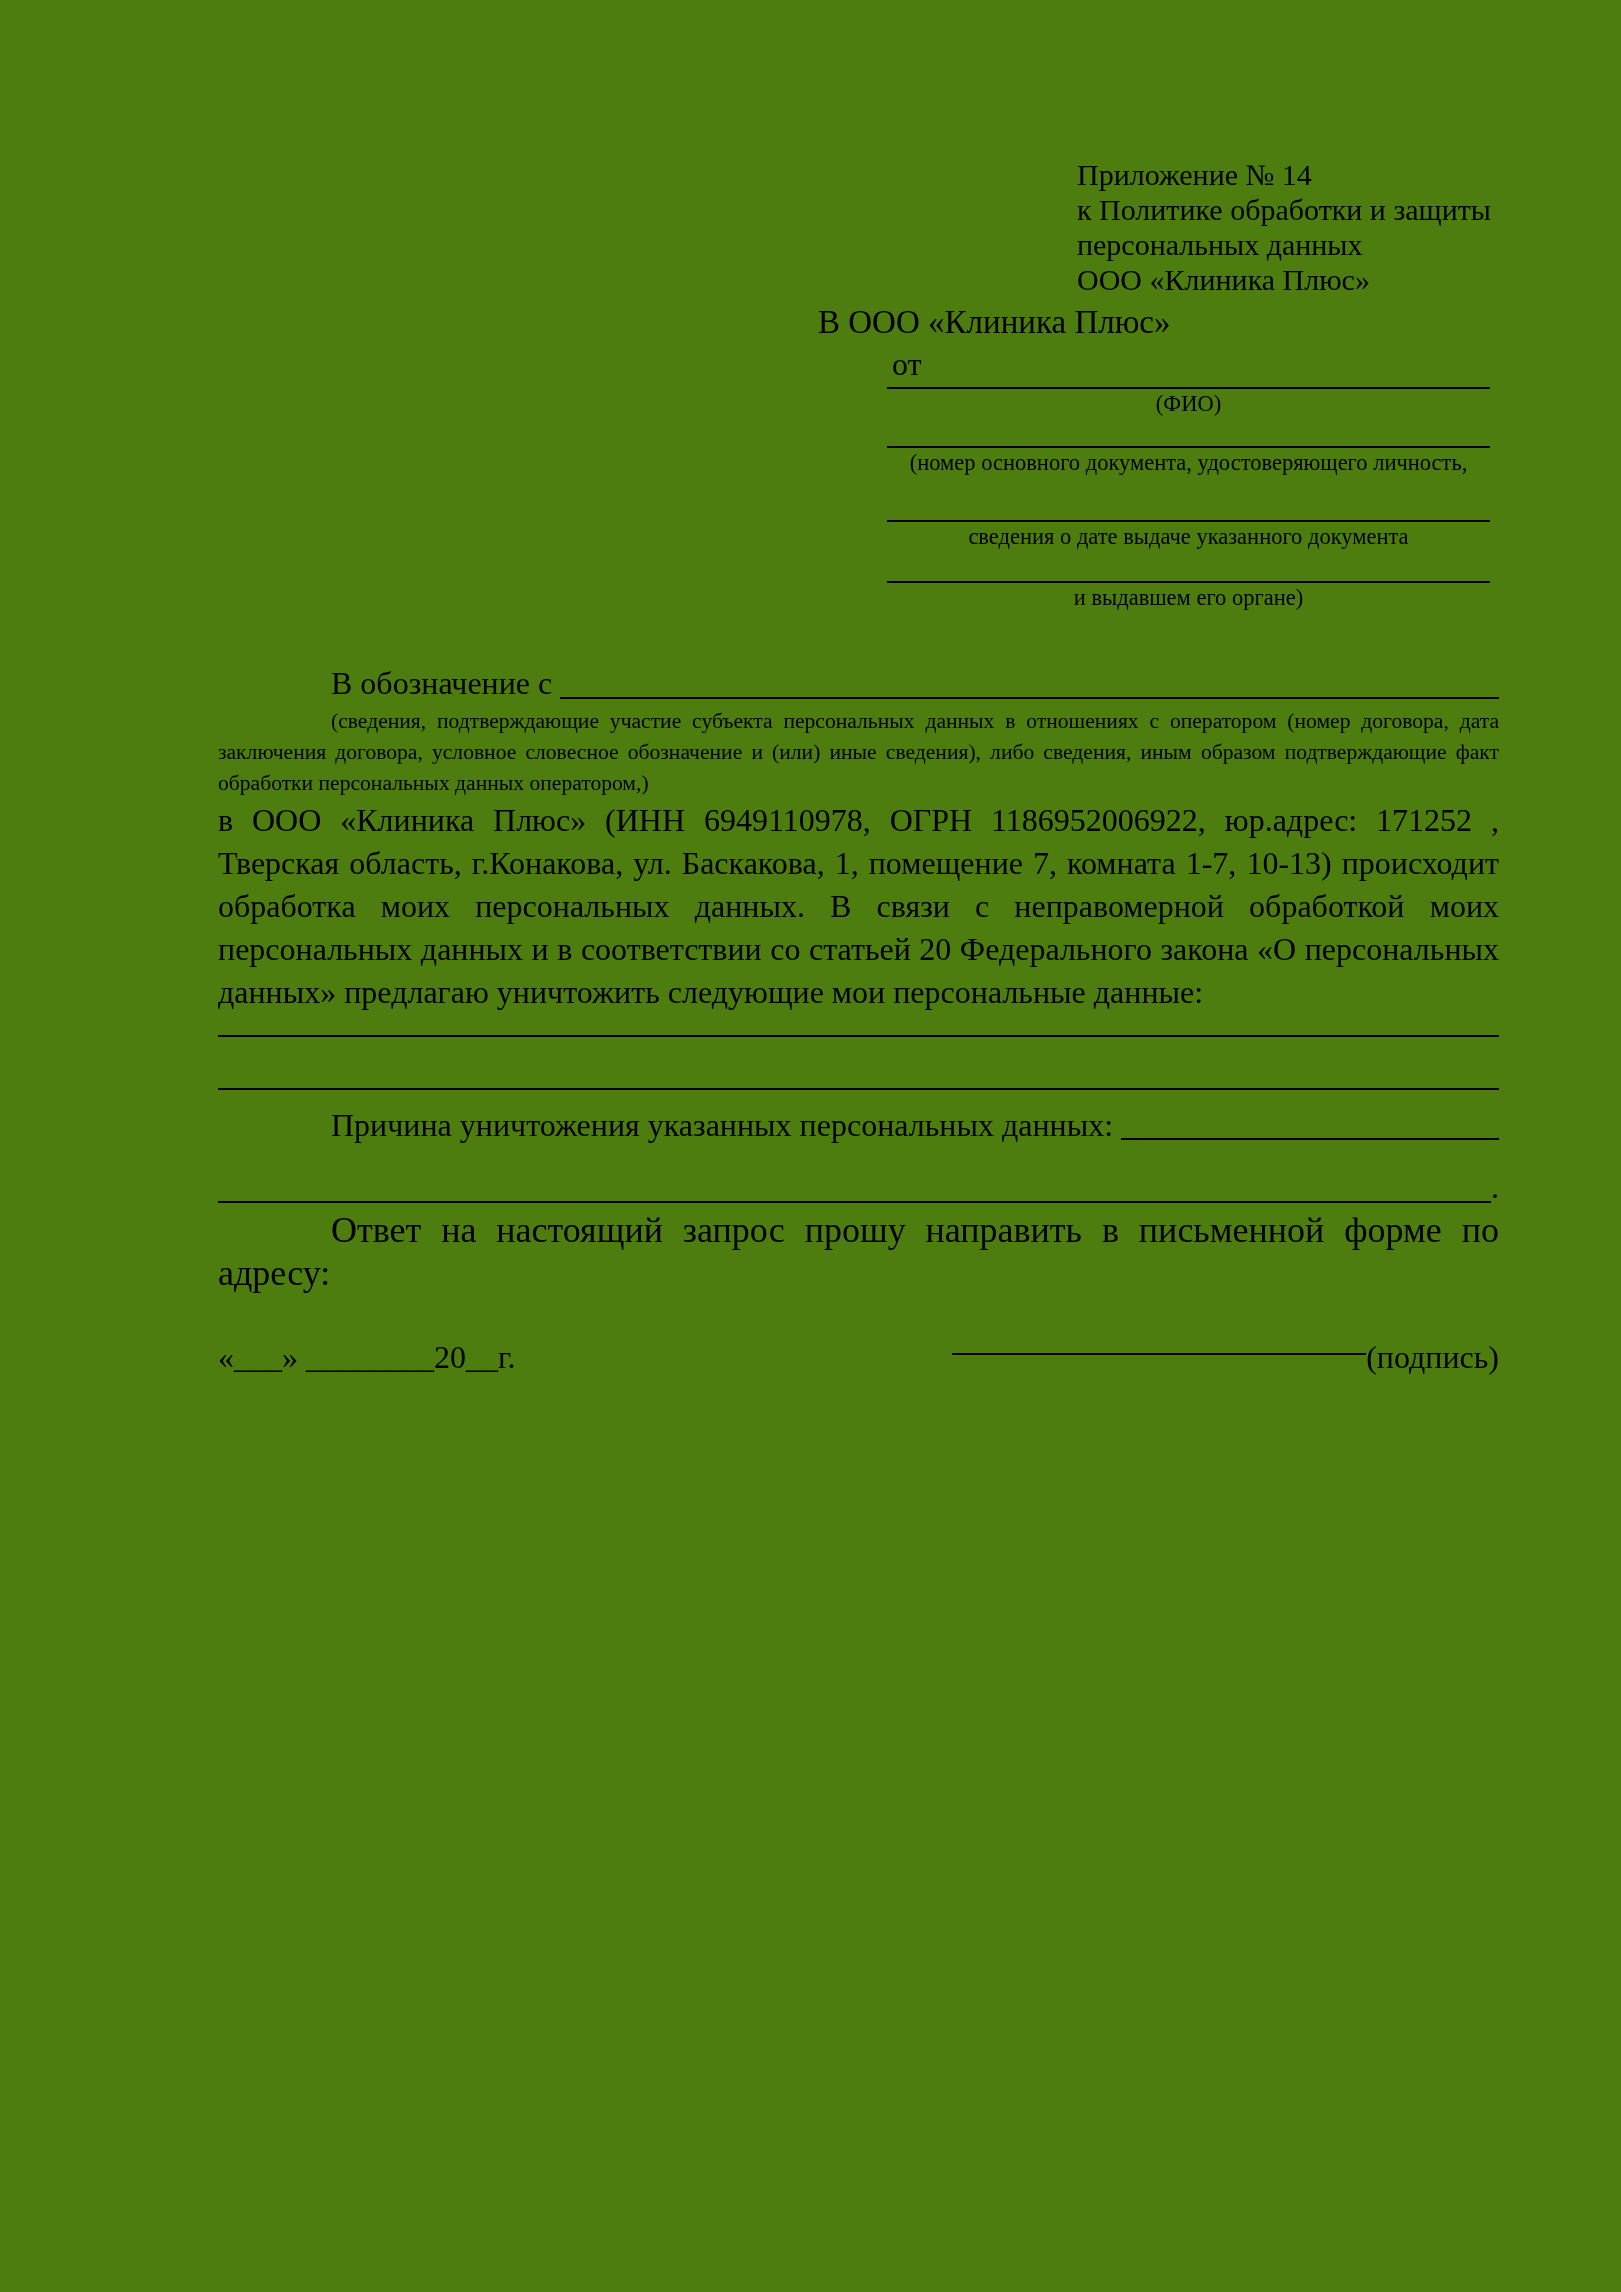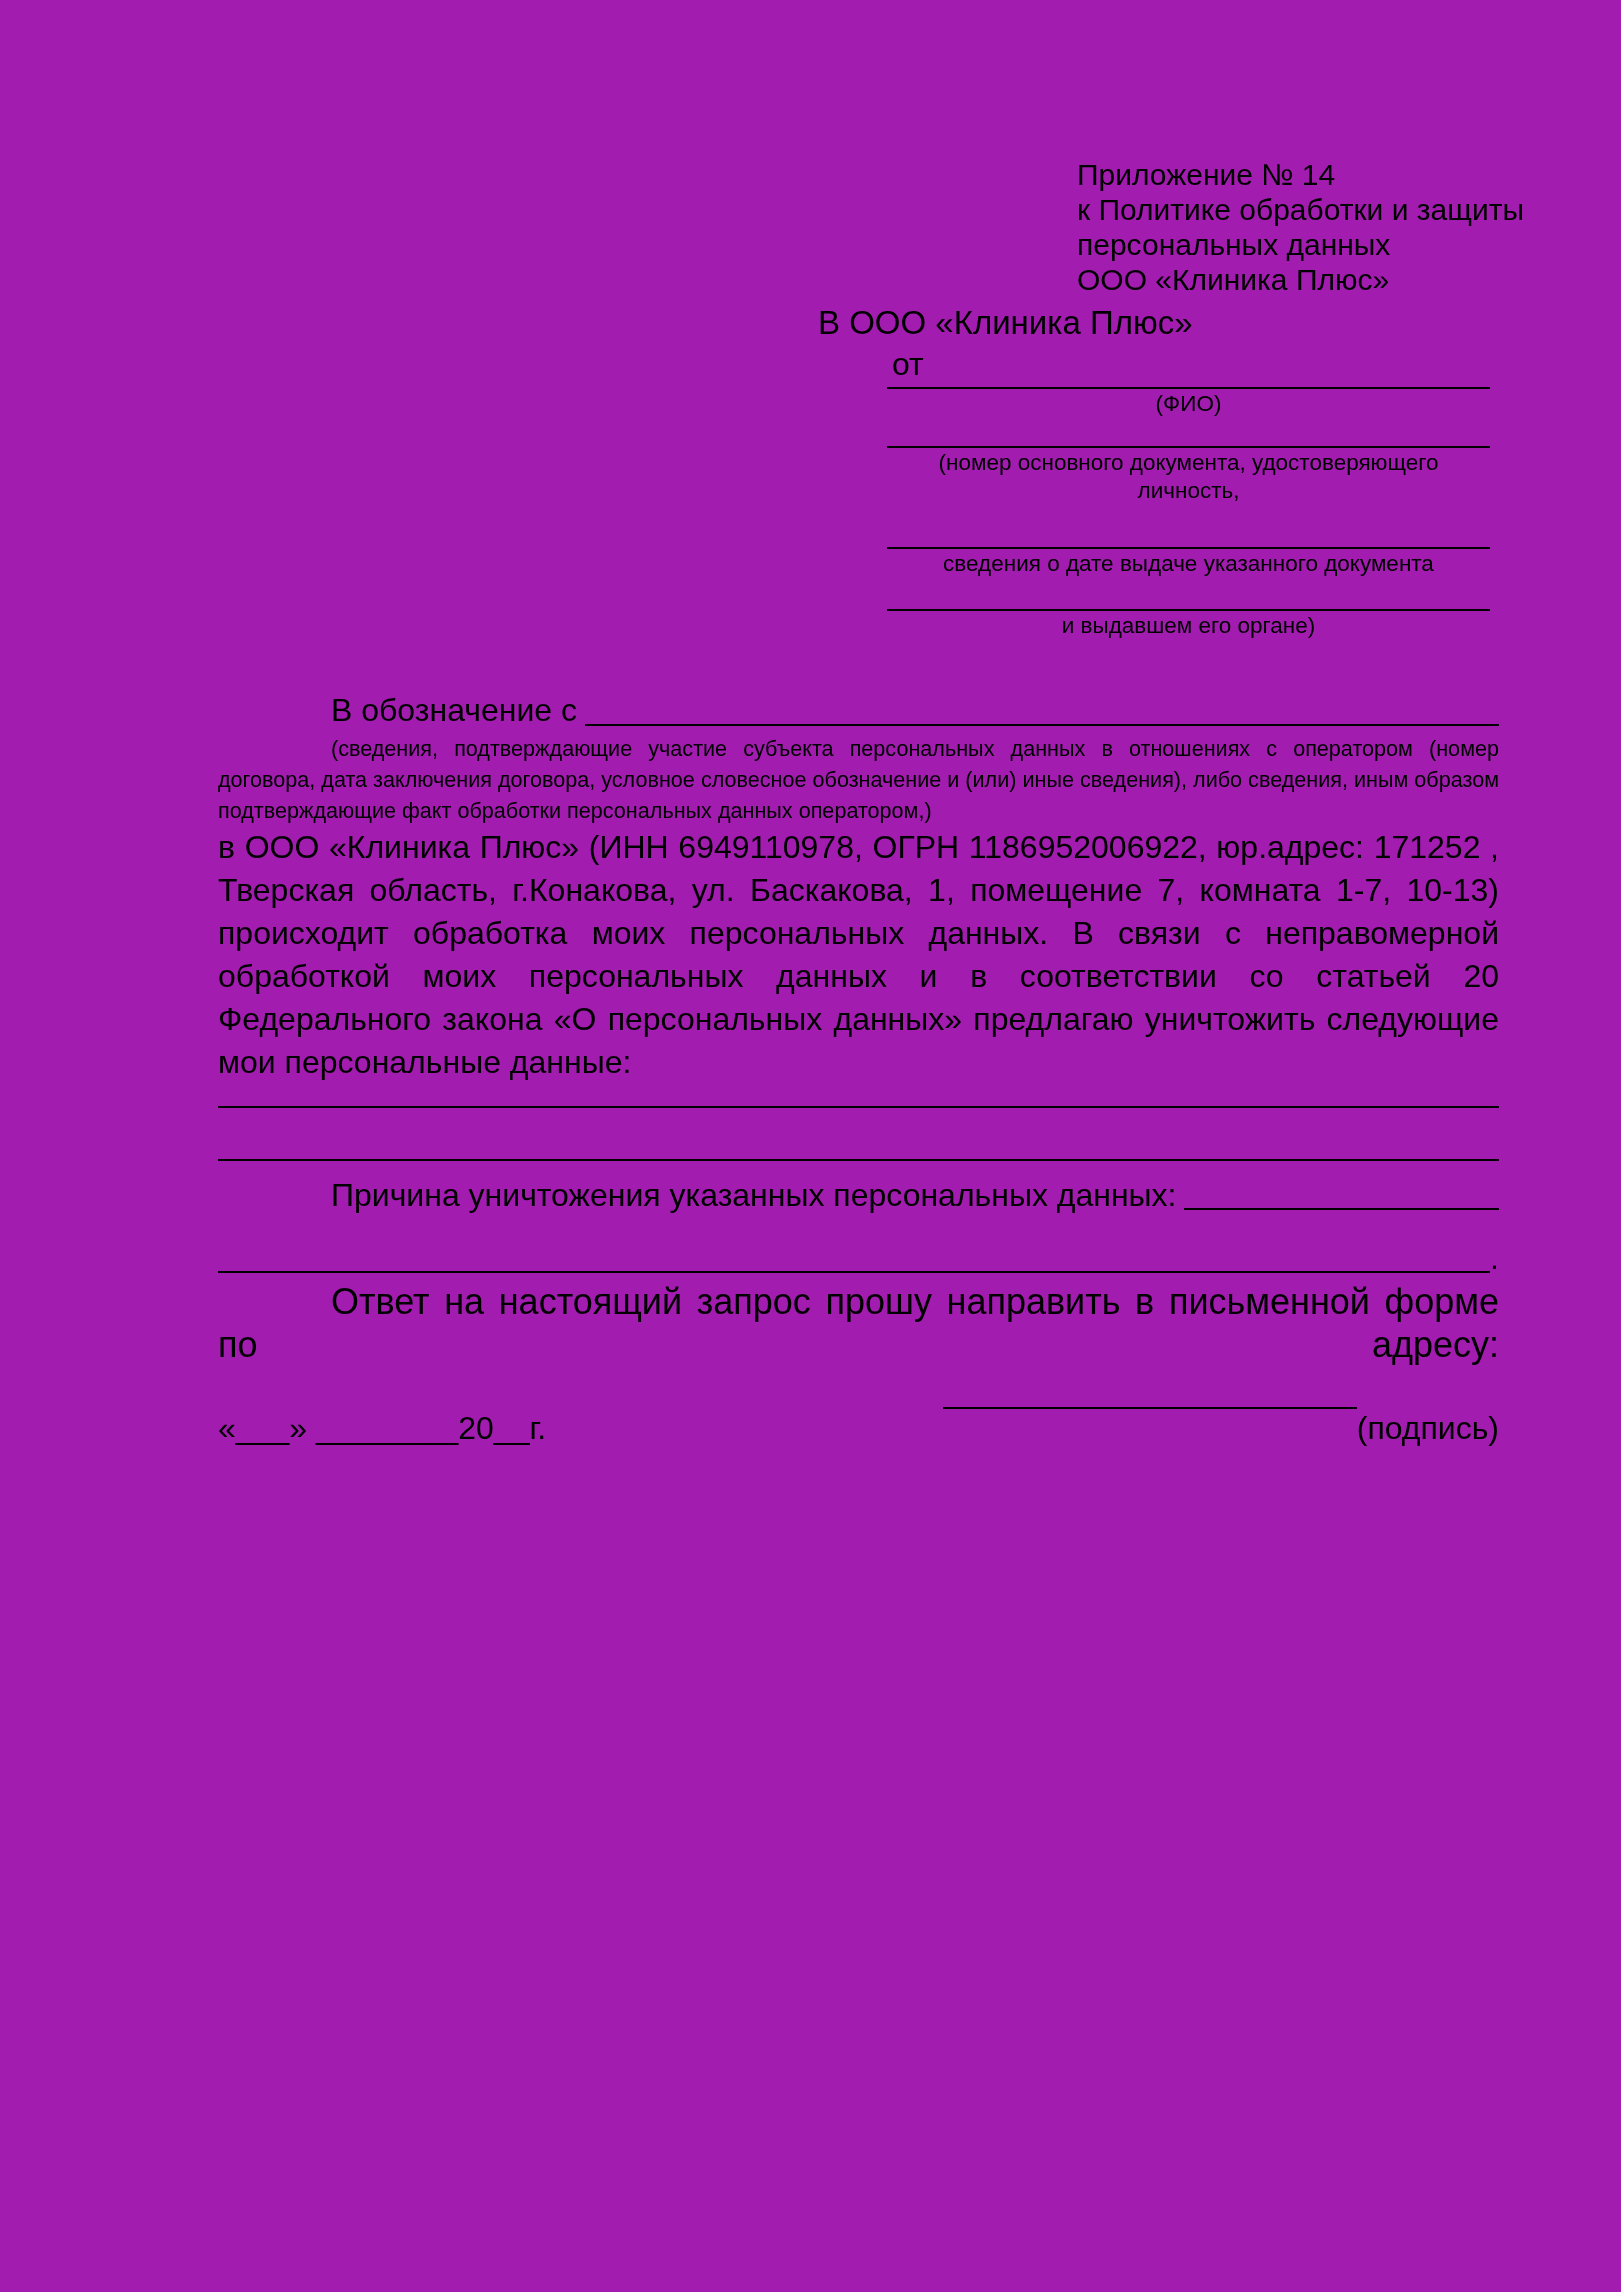--- a/index.html
+++ b/index.html
@@ -1,23 +1,23 @@
 <!DOCTYPE html>
 <html><head>
 <meta charset="utf-8">
 <style>
   * { box-sizing: border-box; }
   html, body { margin: 0; padding: 0; background: #ffffff; }
   .page {
     position: relative;
     width: 1621px;
     height: 2293px;
-    background: #a21caf;
+    background: #4d7c0f;
     color: #000000;
-    font-family: Liberation Sans, sans-serif;
+    font-family: Liberation Serif, serif;
     padding: 157px 122px 59px 218px;
     overflow: hidden;
   }
 
   
   .appendix { margin-left: 859px; font-size: 30px; line-height: 35px; }
   .appendix-line { white-space: nowrap; }
 
   
   .title {
@@ -82,21 +82,21 @@
   .address-row { font-size: 32px; line-height: 43px; }
   .addr-rule { width: 532px; border-bottom: 2.9px solid #000; margin-bottom: 6.9px; }
 
   .bottom-row {
     margin-top: 41px;
     font-size: 32px;
     line-height: 43px;
     justify-content: space-between;
     align-items: flex-end;
   }
-  .sig-group { display: flex; align-items: flex-start; }
+  .sig-group { display: flex; align-items: center; }
   .sig-rule { width: 414px; border-bottom: 2.9px solid #000; margin-bottom: 6.9px; }
 </style>
 </head>
 <body>
 
 <div class="page">
 
   <div class="appendix">
     <div class="appendix-line">Приложение № 14</div>
     <div class="appendix-line">к Политике обработки и защиты</div>

